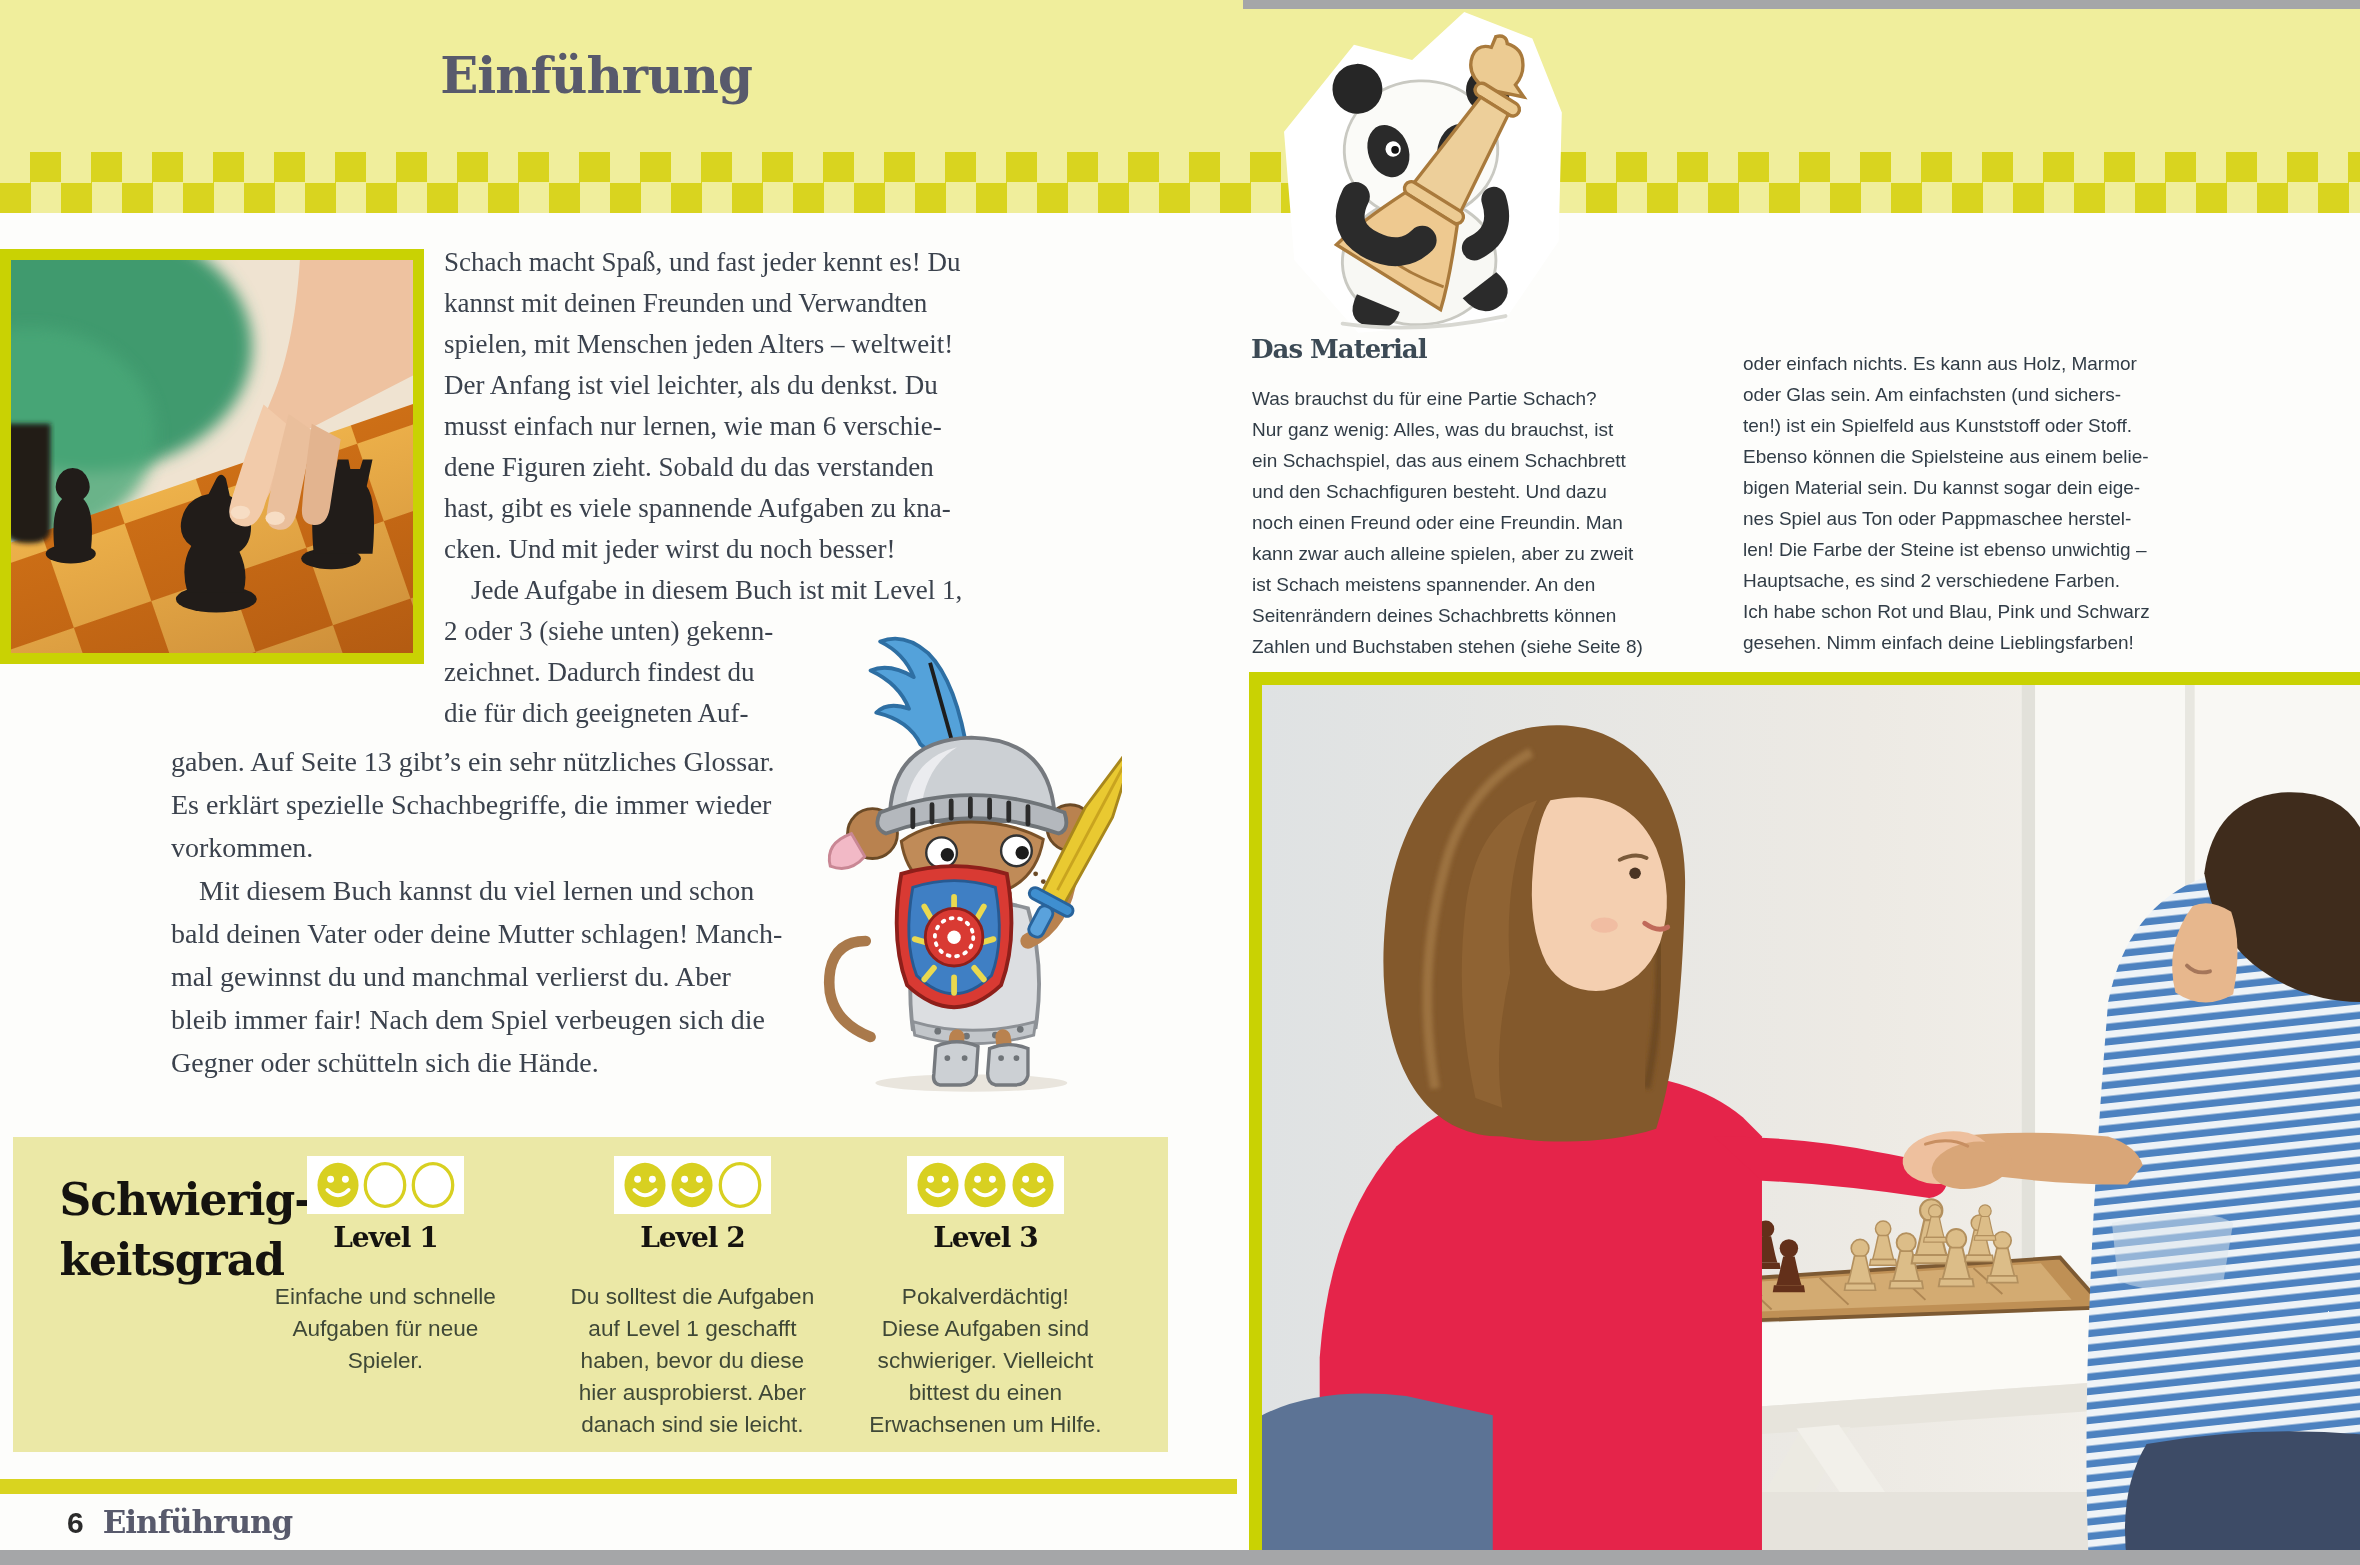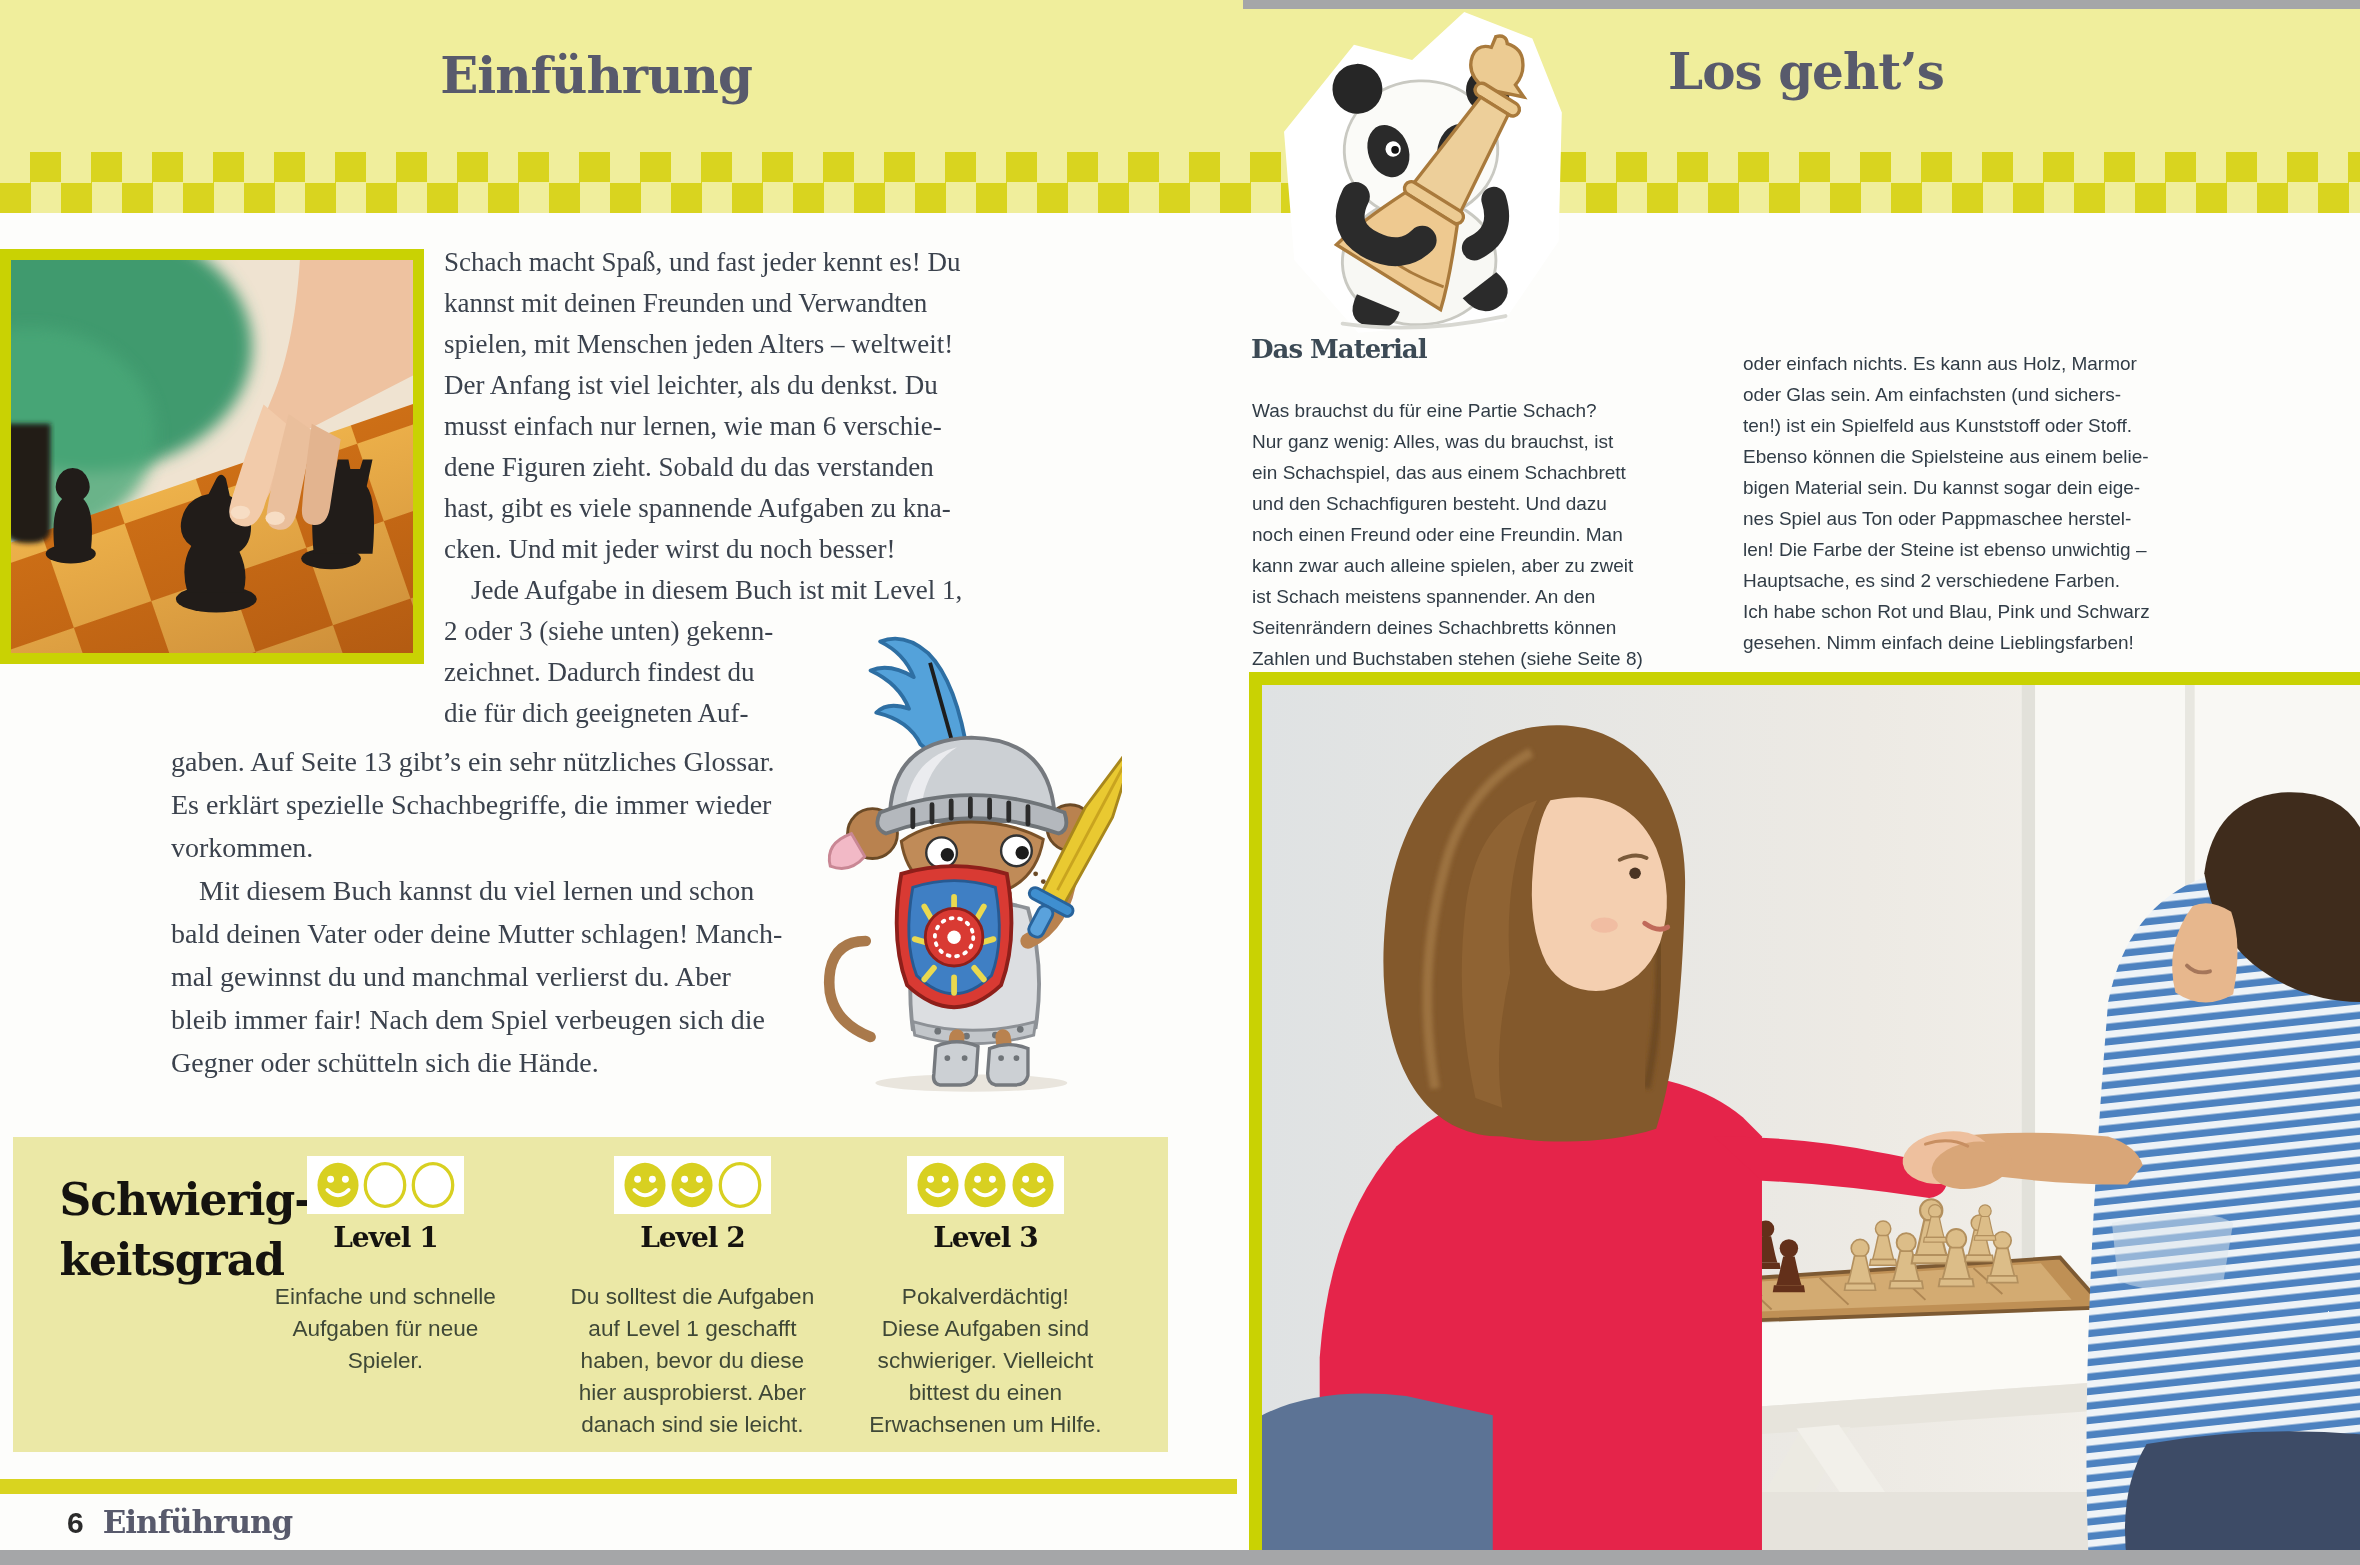--- a/index.html
+++ b/index.html
@@ -43,39 +43,38 @@
   .footer{left:67px;top:1504px;display:flex;align-items:baseline;gap:19px;}
   .footer-num{font-family:"Liberation Sans",sans-serif;font-weight:bold;font-size:30px;color:var(--footer-num);}
   .footer-sec{font-family:"DejaVu Serif",serif;font-weight:bold;font-size:31px;color:var(--header-text);letter-spacing:-1px;}
 
   
   .panda{left:1270px;top:3.8px;width:309px;height:334px;}
   .panda svg{width:100%;height:100%;display:block;}
   .mat-heading{left:1251px;top:334px;width:384px;font-family:"DejaVu Serif",serif;font-weight:bold;
     font-size:26px;color:var(--heading-slab);letter-spacing:-1px;}
   .sans-col{font-size:19px;line-height:31px;color:var(--sans-text);white-space:pre-line;}
-  .mat-col1{left:1252px;top:383px;width:480px;margin-top:12px;}
+  .mat-col1{left:1252px;top:383px;width:480px;}
   .mat-col2{left:1743px;top:348px;width:490px;}
   .right-photo{left:1249px;top:672px;width:1112px;height:893px;border-left:13.4px solid var(--photo-border);
     border-top:13.4px solid var(--photo-border);box-sizing:border-box;}
   .right-photo svg{width:100%;height:100%;display:block;}
 
   
   .edge-top-right{left:1243px;top:0;width:1117px;height:8.6px;background:var(--edge-gray);z-index:60;}
   .edge-bottom{left:0;top:1550px;width:2360px;height:16.3px;background:var(--edge-gray);z-index:60;}
 </style>
 </head>
 <body>
 
 <div class="spread">
 
   <div class="abs header-band"></div>
   <div class="abs checker"></div>
   <div class="abs pg-title title-left">Einführung</div>
-  <div class="abs pg-title title-right">Los geht’s</div>
 
   <div class="abs left-photo">
     <svg viewBox="0 0 417 408" preserveAspectRatio="none">
       <defs>
         <pattern id="chk" width="170" height="170" patternUnits="userSpaceOnUse">
           <rect width="170" height="170" fill="#cd6f16"></rect>
           <rect width="85" height="85" fill="#edb14a"></rect>
           <rect x="85" y="85" width="85" height="85" fill="#edb14a"></rect>
         </pattern>
         <linearGradient id="boardShade" x1="0" y1="0" x2="0" y2="1">

